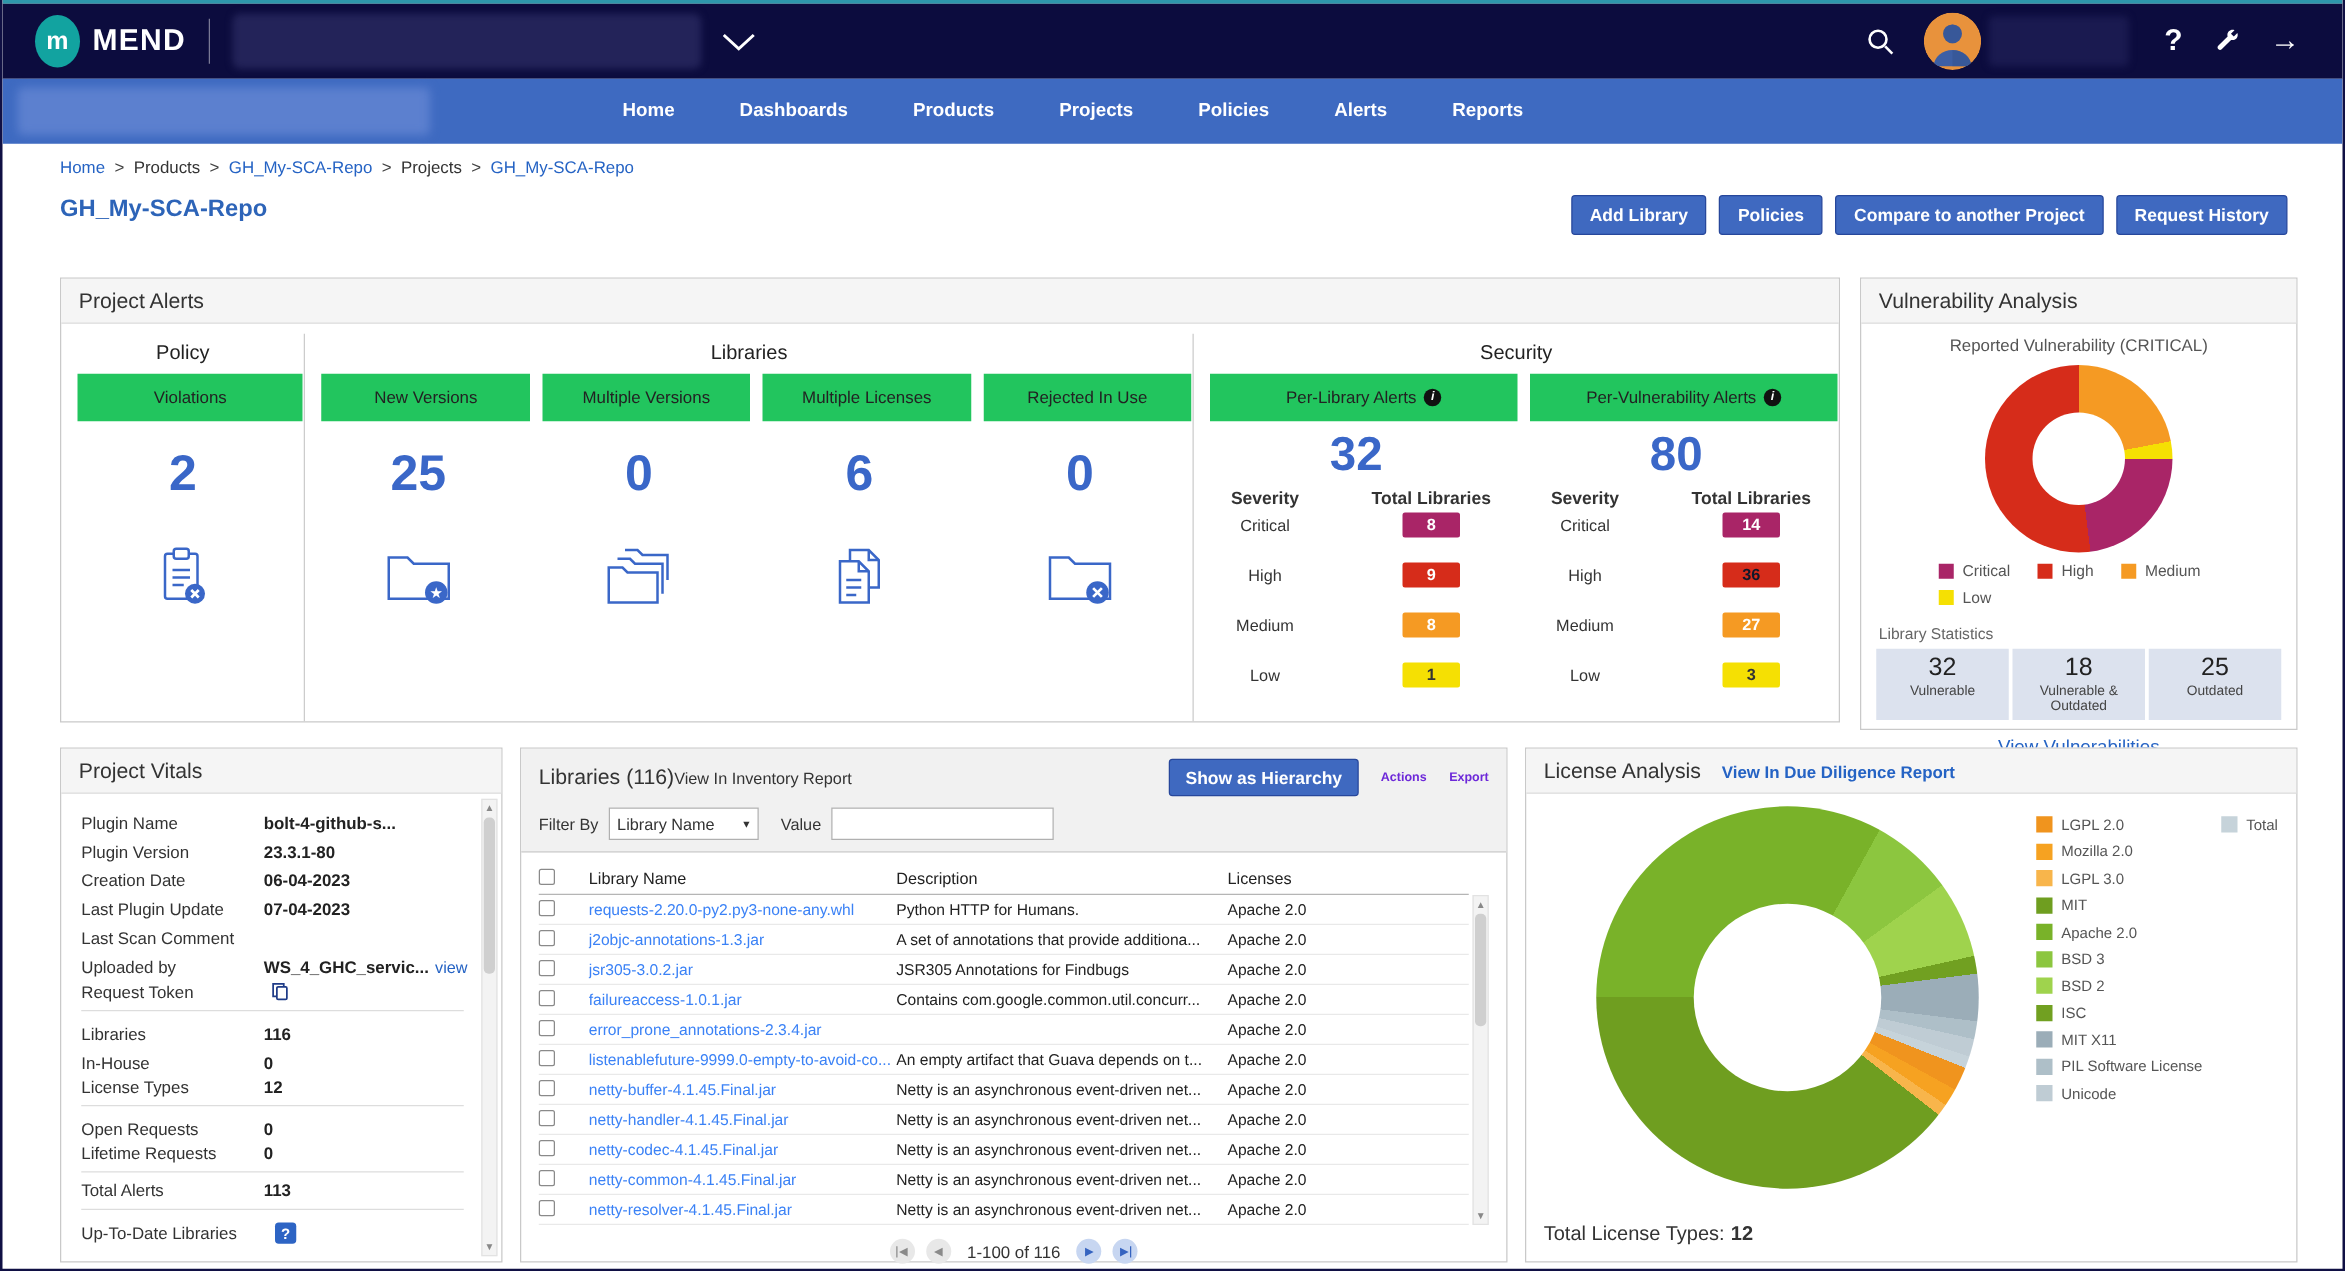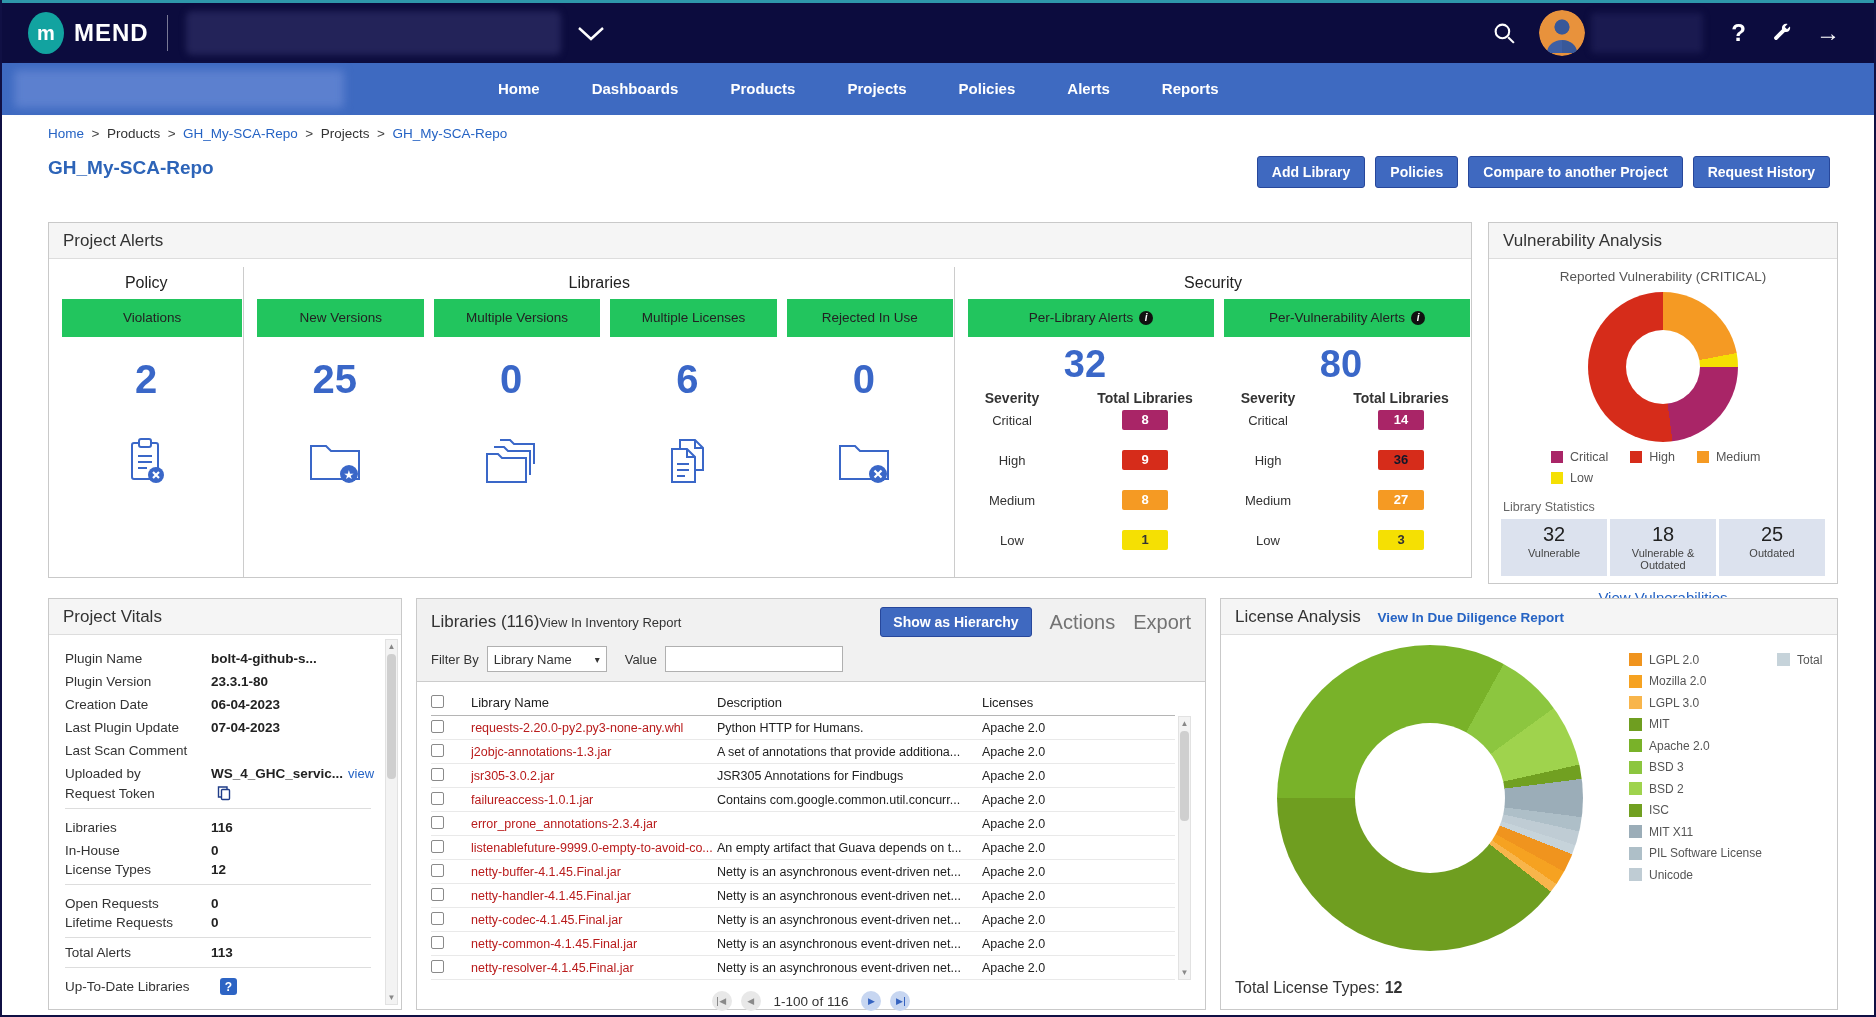--- a/index.html
+++ b/index.html
@@ -109,35 +109,35 @@
   .vscroll .arr { position:absolute; left:0; width:100%; text-align:center; font-size:8px; color:#888; cursor:pointer; }
   .vscroll .arr.up { top:2px; } .vscroll .arr.dn { bottom:2px; }
   .vscroll .thumb { position:absolute; left:1px; width:9px; background:#cfcfcf; border-radius:4px; cursor:pointer; }
 
   
   #libraries-panel { left:414px; top:598px; width:790px; height:412px; }
   .lib-head { background:#f1f1f1; border-bottom:1px solid #ccc; padding:8px 14px 9px; }
   .lib-head-row1 { display:flex; align-items:center; }
   .lib-title { font-size:17px; color:#333; }
   .lib-head-right { margin-left:auto; display:flex; align-items:center; gap:18px; }
-  .bold-link { color:#737373; font-weight:normal; font-size:20px; cursor:pointer; }
+  .bold-link { color:#6d28d9; font-weight:bold; font-size:10px; cursor:pointer; }
   .lib-filter { display:flex; align-items:center; margin-top:9px; font-size:13px; color:#333; }
   .select-box { width:120px; height:26px; background:#fff; border:1px solid #b0b0b0; margin-left:8px;
                 display:flex; align-items:center; padding:0 6px; font-size:13px; cursor:pointer; }
   .select-box .caret { margin-left:auto; font-size:10px; color:#333; }
   .value-label { margin-left:18px; }
   .value-input { width:178px; height:26px; border:1px solid #b0b0b0; margin-left:8px; font-size:13px; padding:0 6px; font-family:inherit; }
   .lib-table { position:relative; margin:8px 14px 0; padding-right:16px; }
   .lt-row { display:flex; align-items:center; height:24px; border-bottom:1px solid #e9e9e9; font-size:12.5px; }
   .lt-header { height:26px; border-bottom:1px solid #b5b5b5; font-size:13px; color:#222; }
   .col-cb { width:40px; flex:none; }
   .col-name { width:246px; flex:none; overflow:hidden; white-space:nowrap; }
   .col-desc { width:265px; flex:none; overflow:hidden; white-space:nowrap; color:#222; }
   .col-lic { flex:1; color:#222; }
-  .lt-row .col-name { color:#b91c1c; cursor:pointer; }
+  .lt-row .col-name { color:#3b82f6; cursor:pointer; }
   .cb { width:13px; height:13px; border:1px solid #8a8a8a; border-radius:2px; background:#fff; display:inline-block; cursor:pointer; }
   .lib-pagination { display:flex; align-items:center; justify-content:center; gap:9px; margin-top:11px; }
   .pg { width:20px; height:20px; border-radius:50%; display:flex; align-items:center; justify-content:center;
         font-size:9px; cursor:pointer; position:relative; }
   .pg.off { background:#e8e8e8; color:#8a8a8a; }
   .pg.on { background:#c7d6f1; color:#3563c0; }
   .pg .bar-l { border-left:1.5px solid currentColor; height:9px; margin-right:1px; }
   .pg .bar-r { border-right:1.5px solid currentColor; height:9px; margin-left:1px; }
   .pg-label { font-size:13.5px; color:#333; margin:0 4px; }
 

